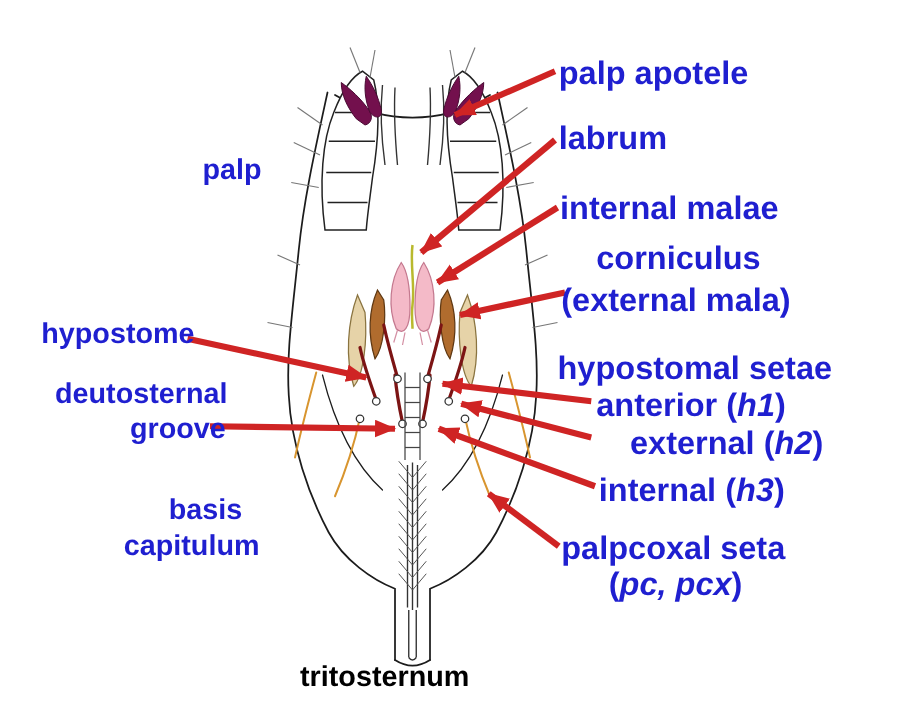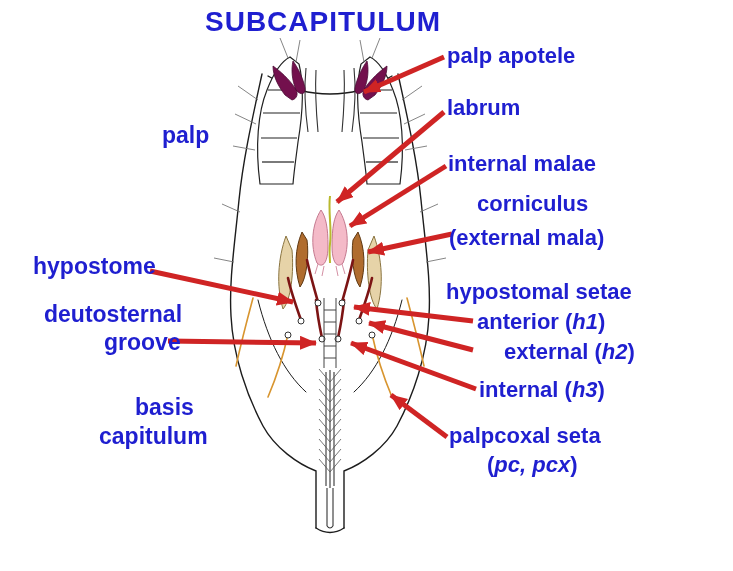--- a/index.html
+++ b/index.html
@@ -1,21 +1,21 @@
 <!DOCTYPE html>
 <html style="--color-label: #1f1fd0; --color-arrow: #cf2424; --color-black-label: #000000;"><head>
 <meta charset="utf-8">
 <style>
   * { margin:0; padding:0; box-sizing:border-box; }
   html,body { background:#ffffff; }
   body { font-family:"Liberation Sans", sans-serif; }
   .stage { position:relative; width:733px; height:571px; background:#fff; overflow:hidden; }
   .art { position:absolute; left:0; top:0; }
   .title { position:absolute; color:var(--color-label,#1f1fd0); font-weight:bold; font-size:28px; letter-spacing:1px; white-space:nowrap; }
-  .label { position:absolute; color:var(--color-label,#1f1fd0); font-weight:bold; font-size:22px; line-height:1.1; white-space:nowrap; }
+  .label { position:absolute; color:var(--color-label,#1f1fd0); font-weight:bold; font-size:26px; line-height:1.1; white-space:nowrap; }
   .label.lg { font-size:23px; }
   .label .it { font-style:italic; }
   .label.black { color:var(--color-black-label,#000); }
   svg .arrow { stroke:var(--color-arrow,#cf2424); stroke-width:5; fill:none; }
   svg .arrowhead { fill:var(--color-arrow,#cf2424); }
 </style>
 </head>
 <body>
 
 <div class="stage">
@@ -177,21 +177,20 @@
       <line class="arrow" x1="452" y1="234" x2="368" y2="252" marker-end="url(#ah)"></line>
       <line class="arrow" x1="150" y1="271" x2="293" y2="302" marker-end="url(#ah)"></line>
       <line class="arrow" x1="168" y1="341" x2="316" y2="343" marker-end="url(#ah)"></line>
       <line class="arrow" x1="473" y1="321" x2="354" y2="307" marker-end="url(#ah)"></line>
       <line class="arrow" x1="473" y1="350" x2="369" y2="323" marker-end="url(#ah)"></line>
       <line class="arrow" x1="476" y1="389" x2="351" y2="343" marker-end="url(#ah)"></line>
       <line class="arrow" x1="447" y1="437" x2="391" y2="395" marker-end="url(#ah)"></line>
     </g>
   </svg>
 
-  <div class="title" style="left:205px; top:6px;">SUBCAPITULUM</div>
 
   <div class="label" style="left:447px; top:44px;">palp apotele</div>
   <div class="label" style="left:447px; top:96px;">labrum</div>
   <div class="label" style="left:448px; top:152px;">internal malae</div>
   <div class="label" style="left:477px; top:192px;">corniculus</div>
   <div class="label" style="left:449px; top:226px;">(external mala)</div>
   <div class="label lg" style="left:162px; top:123px;">palp</div>
   <div class="label lg" style="left:33px; top:254px;">hypostome</div>
   <div class="label lg" style="left:44px; top:302px;">deutosternal</div>
   <div class="label lg" style="left:104px; top:330px;">groove</div>
@@ -206,14 +205,15 @@
   <div class="label" style="left:479px; top:378px;">
     <span>internal (</span><span class="it">h3</span><span>)</span>
   </div>
 
   <div class="label lg" style="left:135px; top:395px;">basis</div>
   <div class="label lg" style="left:99px; top:424px;">capitulum</div>
   <div class="label" style="left:449px; top:424px;">palpcoxal seta</div>
   <div class="label" style="left:487px; top:453px;">
     <span>(</span><span class="it">pc, pcx</span><span>)</span>
   </div>
+  <div class="label black lg" style="left:240px; top:529px;">tritosternum</div>
 
 </div>
 
 </body></html>

